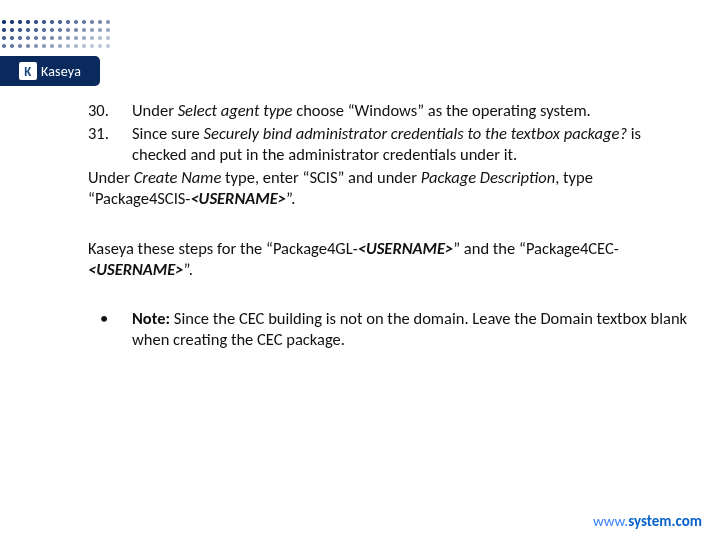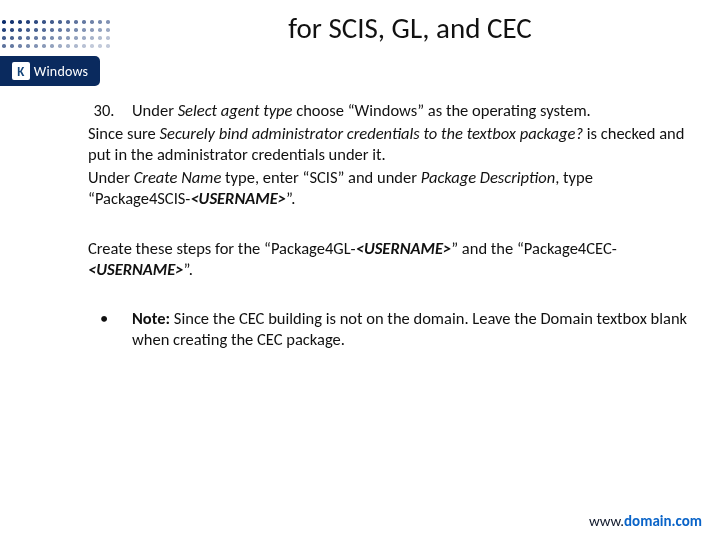--- a/index.html
+++ b/index.html
@@ -95,21 +95,21 @@
     color: #111;
     line-height: 1.28;
   }
   .ol-item {
     display: flex;
     margin-bottom: 2px;
   }
   .ol-num {
     width: 44px;
     flex: 0 0 44px;
-    text-align: center;
+    text-align: left;
     padding-right: 12px;
   }
   .ol-body { flex: 1; }
   .gap { height: 26px; }
   .bullet-row {
     display: flex;
     margin-top: 28px;
   }
   .bullet-mark {
     width: 44px;
@@ -117,21 +117,21 @@
     text-align: center;
     padding-right: 12px;
   }
   .footer-url {
     position: absolute;
     bottom: 10px;
     right: 18px;
     font-size: 15px;
     font-weight: 600;
   }
-  .url-www { color: #0f172a; font-weight: 500; }
+  .url-www { color: #3b82f6; font-weight: 500; }
   .url-main { color: #0a64c8; }
   .i { font-style: italic; }
   .b { font-weight: 700; }
 </style>
 </head>
 <body>
 
 <div class="logo-block">
   <div class="logo-dots" id="dotgrid">
       <div class="dot" style="top: 2px; left: 2px; opacity: 1;"></div>
@@ -188,62 +188,62 @@
       <div class="dot" style="top: 26px; left: 74px; opacity: 0.33;"></div>
       <div class="dot" style="top: 26px; left: 82px; opacity: 0.29;"></div>
       <div class="dot" style="top: 26px; left: 90px; opacity: 0.25;"></div>
       <div class="dot" style="top: 26px; left: 98px; opacity: 0.25;"></div>
       <div class="dot" style="top: 26px; left: 106px; opacity: 0.25;"></div>
     </div>
   <div class="logo-tab">
     <div class="logo-k">
         <span>K</span>
       </div>
-    <span class="logo-text">Windows</span>
+    <span class="logo-text">Kaseya</span>
   </div>
 </div>
 
 <div class="title-block">
-  <div class="title-sub">for SCIS, GL, and CEC</div>
 </div>
 
 <div class="content">
 
   <div class="ol-item">
     <div class="ol-num">30.</div>
     <div class="ol-body">
       <span>Under </span><span class="i">Select agent type</span><span> choose “Windows” as the operating system.</span>
     </div>
   </div>
 
   <div class="ol-item">
+    <div class="ol-num">31.</div>
     <div class="ol-body">
       <span>Since sure </span><span class="i">Securely bind administrator credentials to the textbox package?</span><span> is checked and put in the administrator credentials under it.</span>
     </div>
   </div>
 
   <div class="ol-item">
     <div class="ol-body">
       <span>Under </span><span class="i">Create Name</span><span> type, enter “SCIS” and under </span><span class="i">Package Description</span><span>, type “Package4SCIS-</span><span class="b i">&lt;USERNAME&gt;</span><span>”.</span>
     </div>
   </div>
 
 
   <div class="gap"></div>
 
   <div class="ol-item">
     <div class="ol-body">
-      <span>Create these steps for the “Package4GL-</span><span class="b i">&lt;USERNAME&gt;</span><span>” and the “Package4CEC-</span><span class="b i">&lt;USERNAME&gt;</span><span>”.</span>
+      <span>Kaseya these steps for the “Package4GL-</span><span class="b i">&lt;USERNAME&gt;</span><span>” and the “Package4CEC-</span><span class="b i">&lt;USERNAME&gt;</span><span>”.</span>
     </div>
   </div>
 
   <div class="bullet-row">
     <div class="bullet-mark">•</div>
     <div class="ol-body">
       <span class="b">Note:</span><span> Since the CEC building is not on the domain. Leave the Domain textbox blank when creating the CEC package.</span>
     </div>
   </div>
 
 </div>
 
 <div class="footer-url">
-  <span class="url-www">www.</span><span class="url-main">domain.com</span>
+  <span class="url-www">www.</span><span class="url-main">system.com</span>
 </div>
 
 </body></html>

